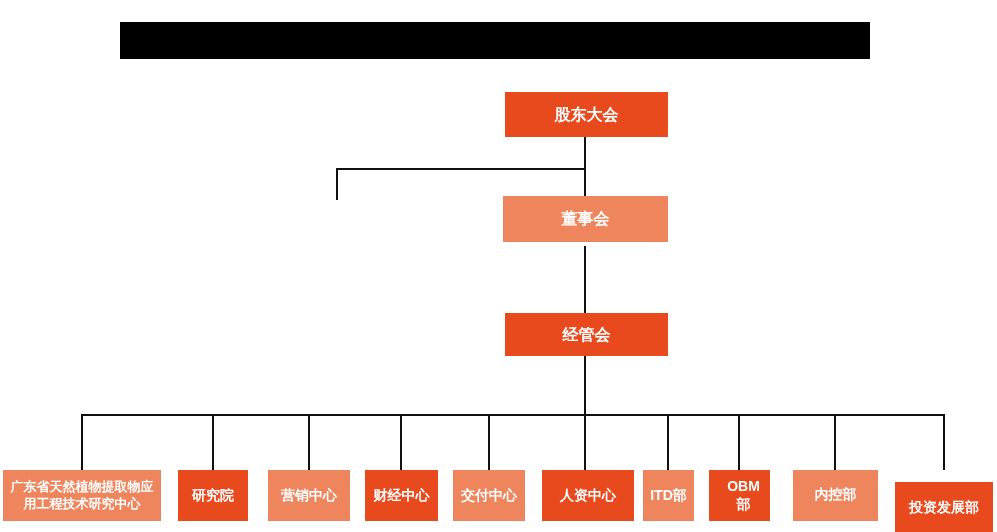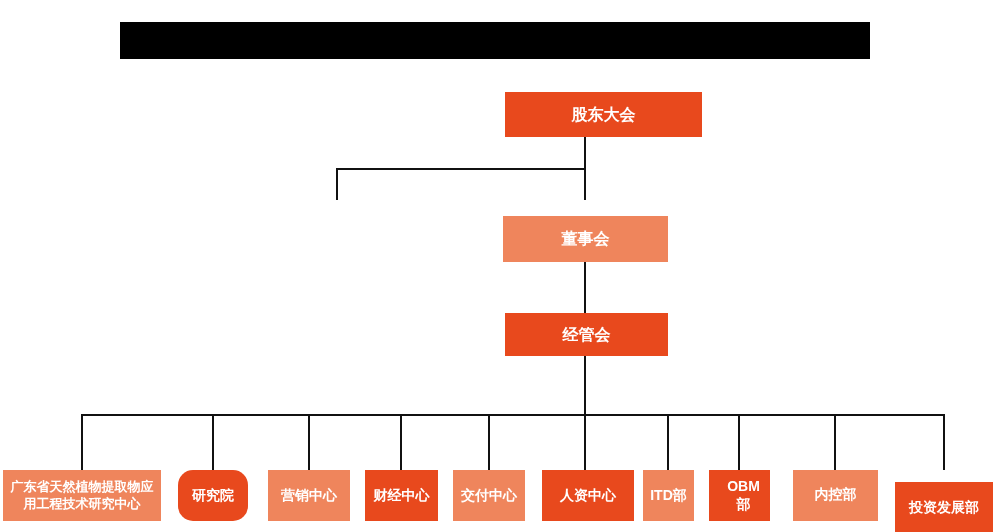--- a/index.html
+++ b/index.html
@@ -27,29 +27,29 @@
     font-weight: bold;
     box-sizing: border-box;
     padding: 2px 4px;
     line-height: 1.25;
   }
   .primary   { background: var(--primary, #E8491D); }
   .secondary { background: var(--secondary, #EF855C); }
   .line { position: absolute; background: var(--line, #111111); }
 
   
-  #node-shareholders { left: 505px; top: 92px;  width: 197px; height: 45px; font-size: 16px; }
+  #node-shareholders { left: 505px; top: 92px;  width: 163px; height: 45px; font-size: 16px; }
   #node-supervisory  { left: 254px; top: 200px; width: 166px; height: 46px; font-size: 16px; }
-  #node-board        { left: 503px; top: 216px; width: 165px; height: 46px; font-size: 16px; }
+  #node-board        { left: 503px; top: 196px; width: 165px; height: 46px; font-size: 16px; }
   #node-management   { left: 505px; top: 313px; width: 163px; height: 43px; font-size: 16px; }
 
   
   .dept { top: 470px; height: 51px; font-size: 14px; }
   #dept-0 { left: 3px;   width: 158px; font-size: 13px; }
-  #dept-1 { left: 178px; width: 70px; border-radius: 15px; }
+  #dept-1 { left: 178px; width: 70px; }
   #dept-2 { left: 268px; width: 82px; }
   #dept-3 { left: 365px; width: 73px; }
   #dept-4 { left: 453px; width: 72px; }
   #dept-5 { left: 542px; width: 92px; }
   #dept-6 { left: 643px; width: 51px; }
   #dept-7 { left: 709px; width: 61px; padding-left: 12px; }
   #dept-8 { left: 793px; width: 85px; font-family: Liberation Mono, monospace; }
   #dept-9 { left: 895px; width: 98px; margin-top: 12px; }
 
   

